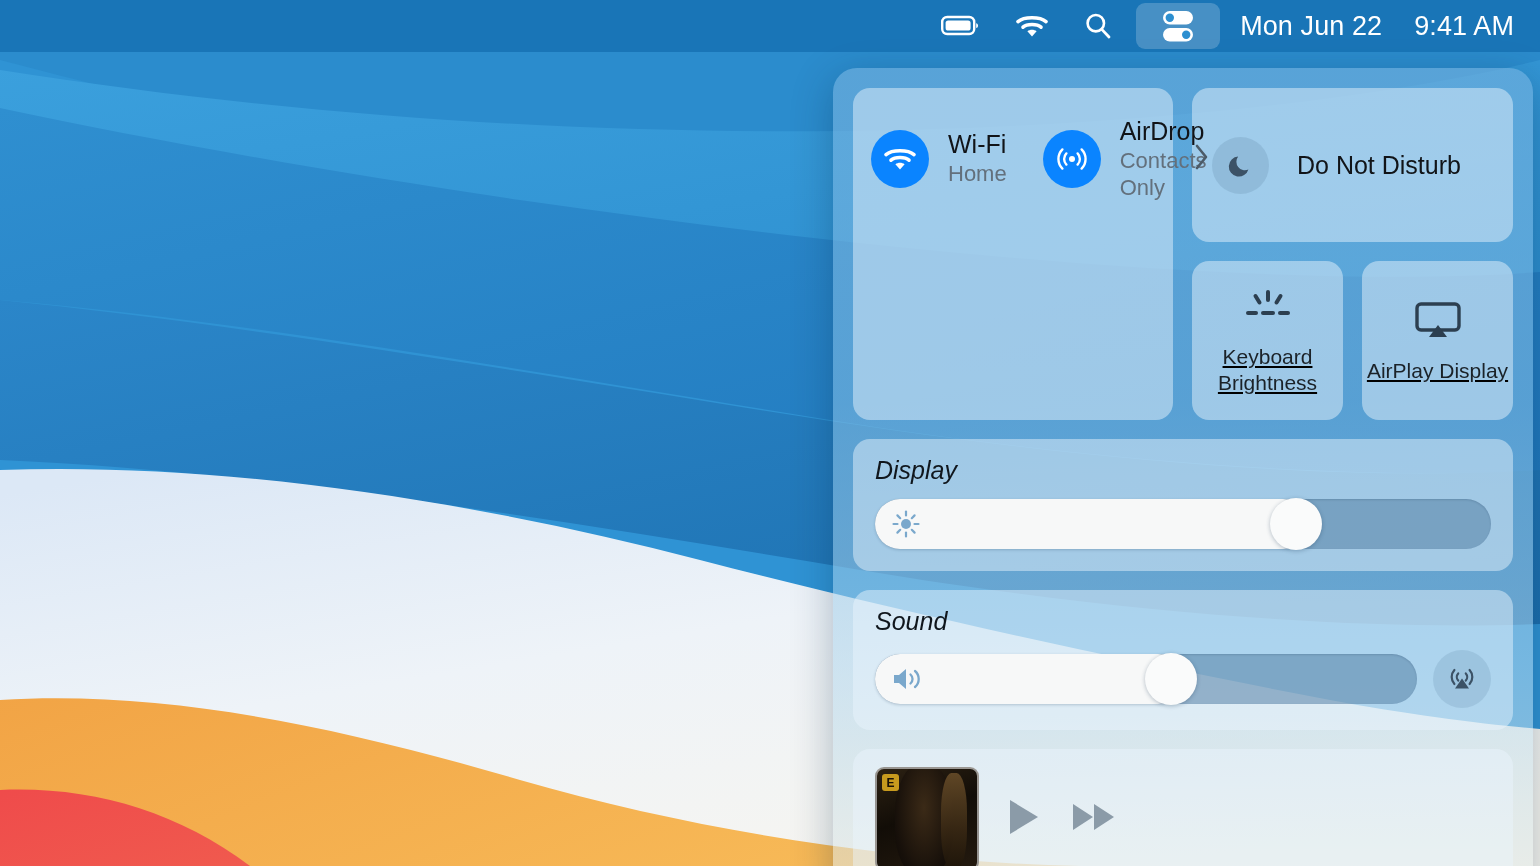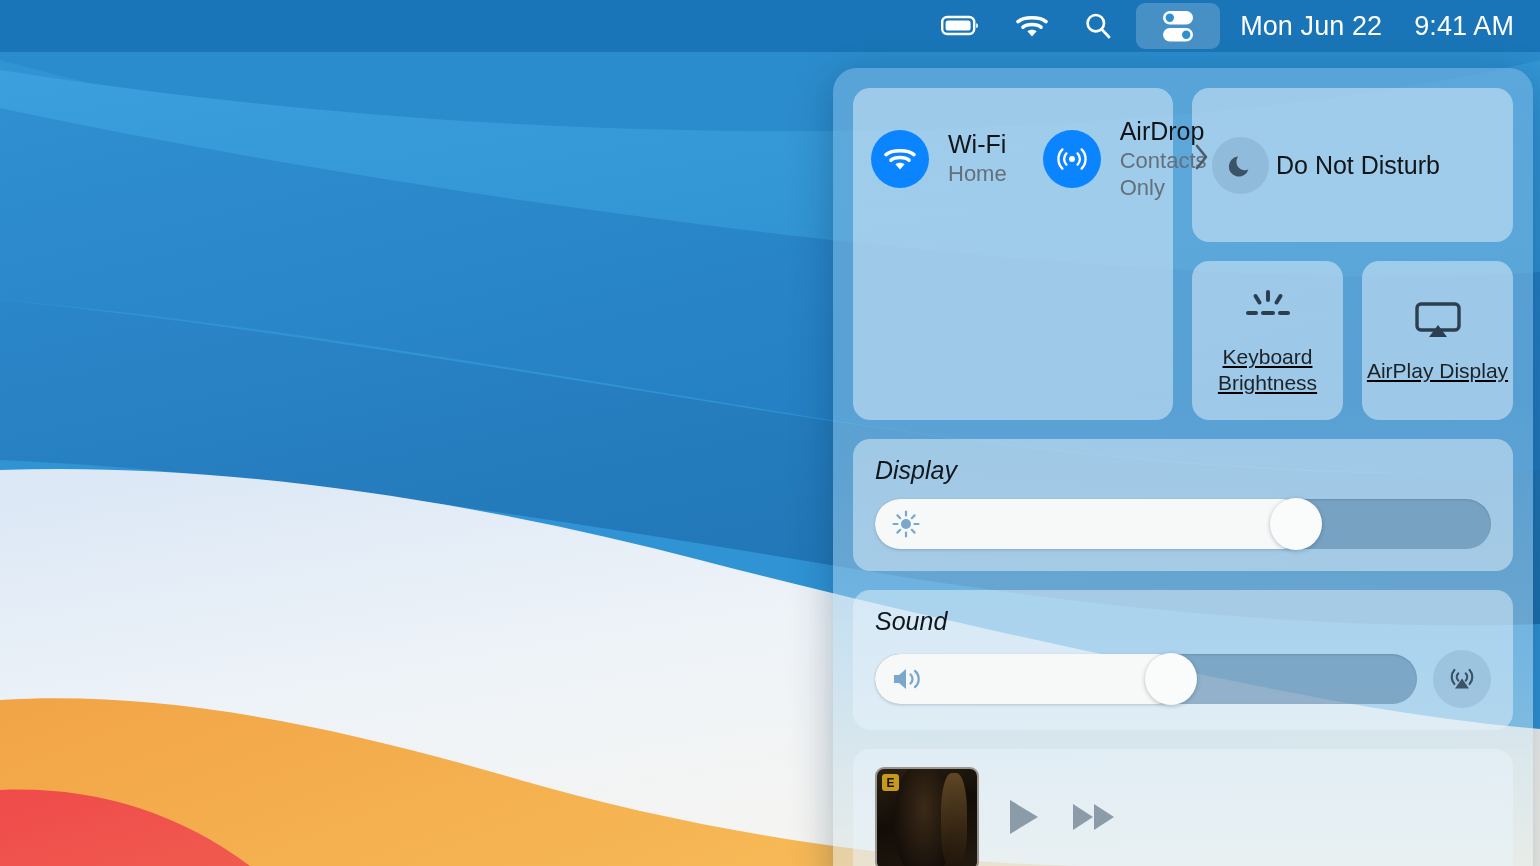--- a/index.html
+++ b/index.html
@@ -90,21 +90,21 @@
   .conn-title{ font-size:25px; color:#111418; line-height:1.16; }
   .conn-sub{ font-size:22px; color:#63707c; line-height:1.24; margin-top:1px;}
   .conn-chev{
     position:absolute; right:14px; top:50%; transform:translateY(-50%);
     color:#4c5b68;
   }
 
   #right-col{ display:flex; flex-direction:column; gap:19px; width:341px; }
   #dnd-tile{
     height:154px;
-    display:flex; align-items:center; gap:7px;
+    display:flex; align-items:center; gap:28px;
     padding:0 20px;
   }
   .dnd-circle{
     width:57px; height:57px; border-radius:50%;
     background:rgba(110,150,180,0.30);
     display:flex; align-items:center; justify-content:center; flex:none;
   }
   #dnd-label{ font-size:25px; color:#111418; line-height:1.2; }
 
   #mini-row{ display:flex; gap:19px; height:159px;text-decoration:underline; }

